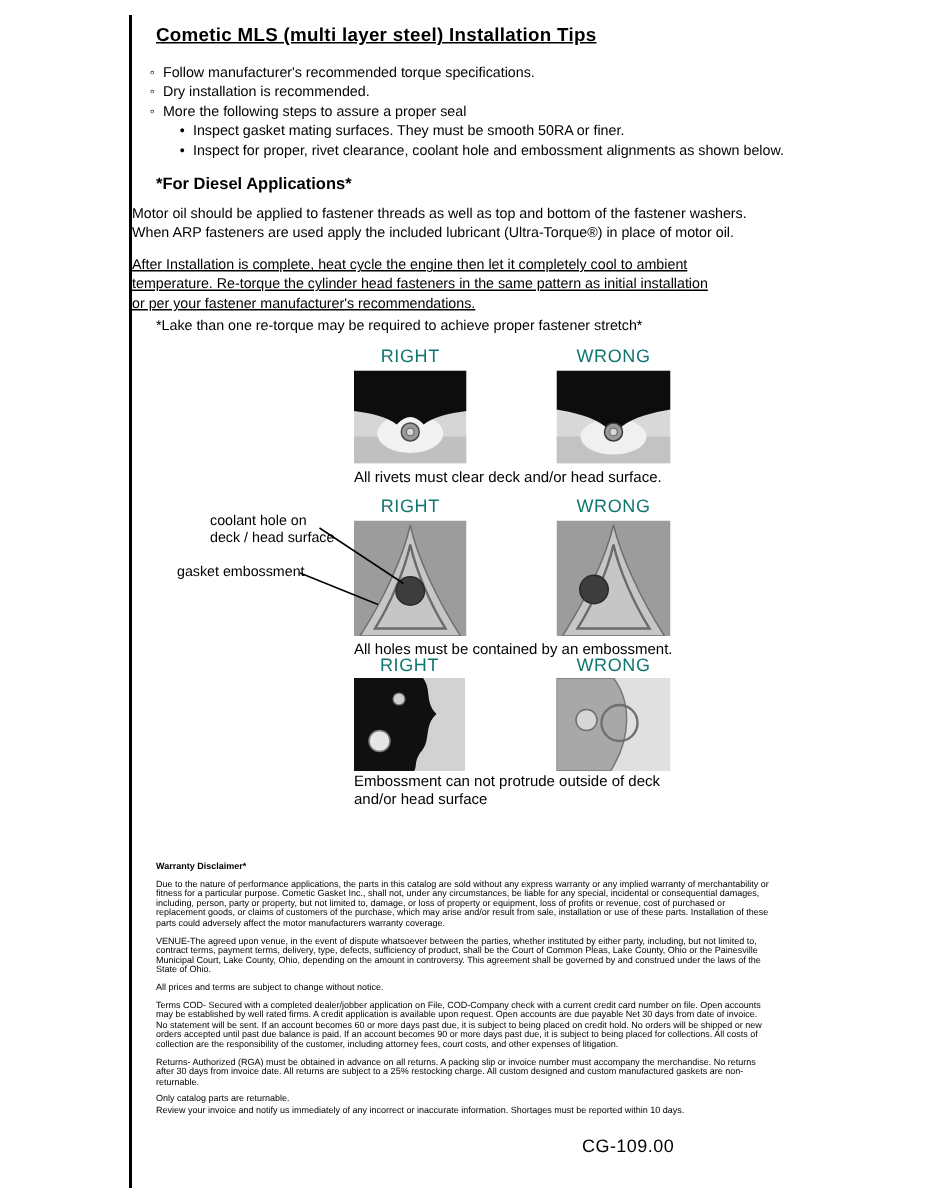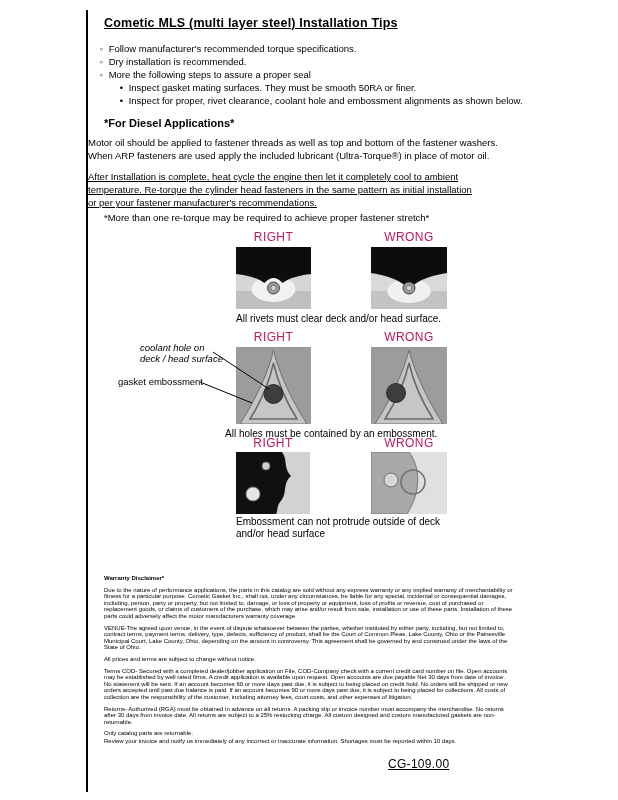--- a/index.html
+++ b/index.html
@@ -14,36 +14,36 @@
   .tip-row{white-space:nowrap;}
   .tip-row .m{display:inline-block;width:9px;text-align:center;}
   .tip-sub{padding-left:20px;}
 
   .diesel-heading{position:absolute;left:104px;top:117px;margin:0;font-size:11px;font-weight:bold;}
   .para{position:absolute;left:88px;margin:0;font-size:9.5px;line-height:13px;white-space:pre-line;}
   .para1{top:136px;}
   .para2{top:170px;text-decoration:underline;}
   .note{position:absolute;left:104px;top:212px;font-size:9.5px;}
 
-  .fig-label{position:absolute;font-size:12px;color:#be185d;letter-spacing:0.4px;text-align:center;}
+  .fig-label{position:absolute;font-size:12px;color:#0f766e;letter-spacing:0.4px;text-align:center;}
   .panel{position:absolute;}
   .panel svg{display:block;width:100%;height:100%;}
   .caption{position:absolute;font-size:10px;line-height:12px;white-space:pre-line;}
 
   .ann{position:absolute;font-size:9.5px;line-height:11px;white-space:pre-line;}
-  .ann-hole{left:140px;top:342px;font-style:italic;}
+  .ann-hole{left:140px;top:342px;}
   .ann-emb{left:118px;top:376px;}
   .overlay{position:absolute;left:0;top:0;width:618px;height:800px;pointer-events:none;}
 
   .legal{position:absolute;left:104px;top:575px;width:410px;}
   .legal-heading{margin:0 0 6px 0;font-size:6.2px;font-weight:bold;}
   .legal p{margin:0 0 5px 0;font-size:6px;line-height:6.6px;text-align:left;}
   .legal p.tight{margin-bottom:1px;}
 
-  .doc-code{position:absolute;left:388px;top:757px;font-size:12px;letter-spacing:0.3px;text-decoration:underline;}
+  .doc-code{position:absolute;left:388px;top:757px;font-size:12px;letter-spacing:0.3px;}
 </style>
 </head>
 <body>
 
 <div class="page">
   <div class="left-rule"></div>
 
   <h1 class="title">Cometic MLS (multi layer steel) Installation Tips</h1>
 
   <div class="tips">
@@ -68,21 +68,21 @@
       <span>Inspect for proper, rivet clearance, coolant hole and embossment alignments as shown below.</span>
     </div>
   </div>
 
   <h2 class="diesel-heading">*For Diesel Applications*</h2>
   <p class="para para1">Motor oil should be applied to fastener threads as well as top and bottom of the fastener washers.
 When ARP fasteners are used apply the included lubricant (Ultra-Torque®) in place of motor oil.</p>
   <p class="para para2">After Installation is complete, heat cycle the engine then let it completely cool to ambient
 temperature. Re-torque the cylinder head fasteners in the same pattern as initial installation
 or per your fastener manufacturer's recommendations.</p>
-  <div class="note">*More than one re-torque may be required to achieve proper fastener stretch*</div>
+  <div class="note">*Lake than one re-torque may be required to achieve proper fastener stretch*</div>
 
   <div class="fig-label" style="left:236px;top:230px;width:75px;">RIGHT</div>
   <div class="fig-label" style="left:371px;top:230px;width:76px;">WRONG</div>
 
   <div class="panel" style="left:236px;top:247px;width:75px;height:62px;">
     <svg viewBox="0 0 75 62" preserveAspectRatio="none">
       <rect x="0" y="0" width="75" height="62" fill="#d6d6d6"></rect>
       <rect x="0" y="44" width="75" height="18" fill="#c0c0c0"></rect>
       <ellipse cx="37.5" cy="42" rx="22" ry="13" fill="#f2f2f2"></ellipse>
       <path d="M0,0 H75 V27 C63,28.5 53,31 46.5,36 Q37.5,26 28.5,36 C22,31 12,28.5 0,27 Z" fill="#0d0d0d"></path>
@@ -118,21 +118,21 @@
     </svg>
   </div>
   <div class="panel" style="left:371px;top:347px;width:76px;height:77px;">
     <svg viewBox="0 0 76 77" preserveAspectRatio="none">
       <rect x="0" y="0" width="76" height="77" fill="#9c9c9c"></rect>
       <path d="M38,3 C33,24 20,52 4,77 L72,77 C56,52 43,24 38,3 Z" fill="#c6c6c6" stroke="#6e6e6e" stroke-width="1"></path>
       <path d="M38,16 C34,34 24,56 14,72 L62,72 C52,56 42,34 38,16 Z" fill="none" stroke="#6a6a6a" stroke-width="1.6"></path>
       <circle cx="25" cy="46" r="9.5" fill="#3d3d3d" stroke="#2a2a2a" stroke-width="1"></circle>
     </svg>
   </div>
-  <div class="caption" style="left:225px;top:428px;">All holes must be contained by an embossment.</div>
+  <div class="caption" style="left:236px;top:428px;">All holes must be contained by an embossment.</div>
 
   <div class="fig-label" style="left:236px;top:436px;width:74px;">RIGHT</div>
   <div class="fig-label" style="left:371px;top:436px;width:76px;">WRONG</div>
 
   <div class="panel" style="left:236px;top:452px;width:74px;height:62px;">
     <svg viewBox="0 0 74 62" preserveAspectRatio="none">
       <rect x="0" y="0" width="74" height="62" fill="#d2d2d2"></rect>
       <path d="M0,0 H46 C52,8 47,16 55,24 C46,32 52,42 44,50 C40,56 42,60 40,62 H0 Z" fill="#101010"></path>
       <circle cx="17" cy="42" r="7" fill="#e6e6e6" stroke="#7a7a7a" stroke-width="1"></circle>
       <circle cx="30" cy="14" r="4" fill="#cfcfcf" stroke="#6a6a6a" stroke-width="0.8"></circle>

